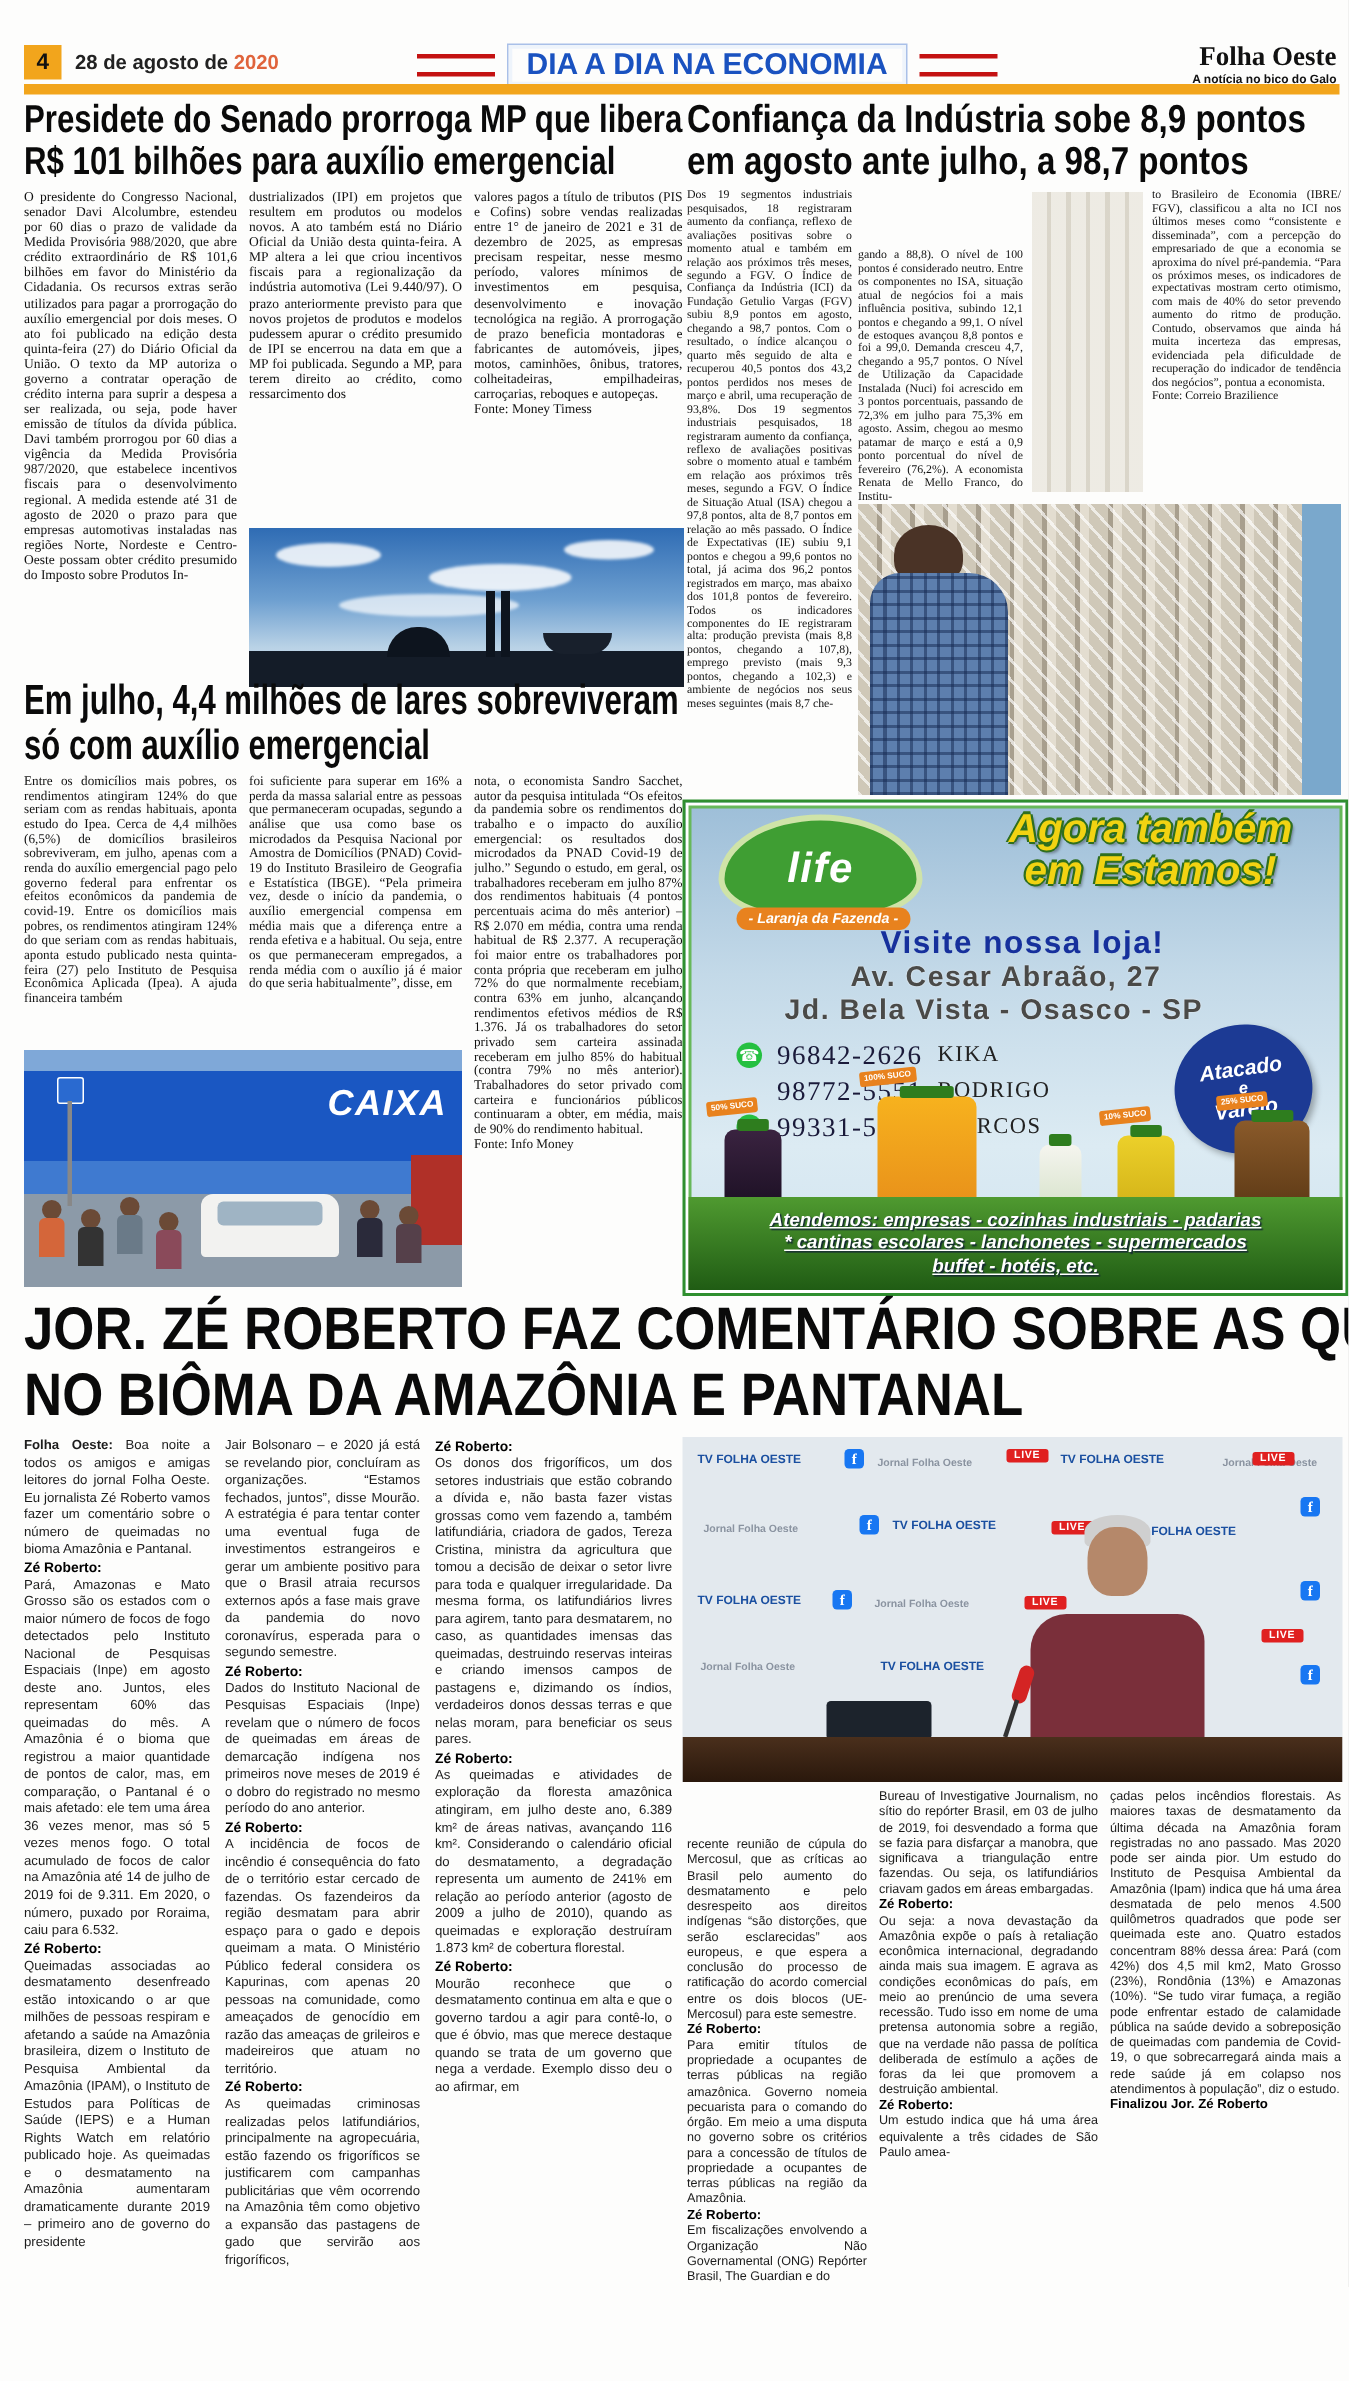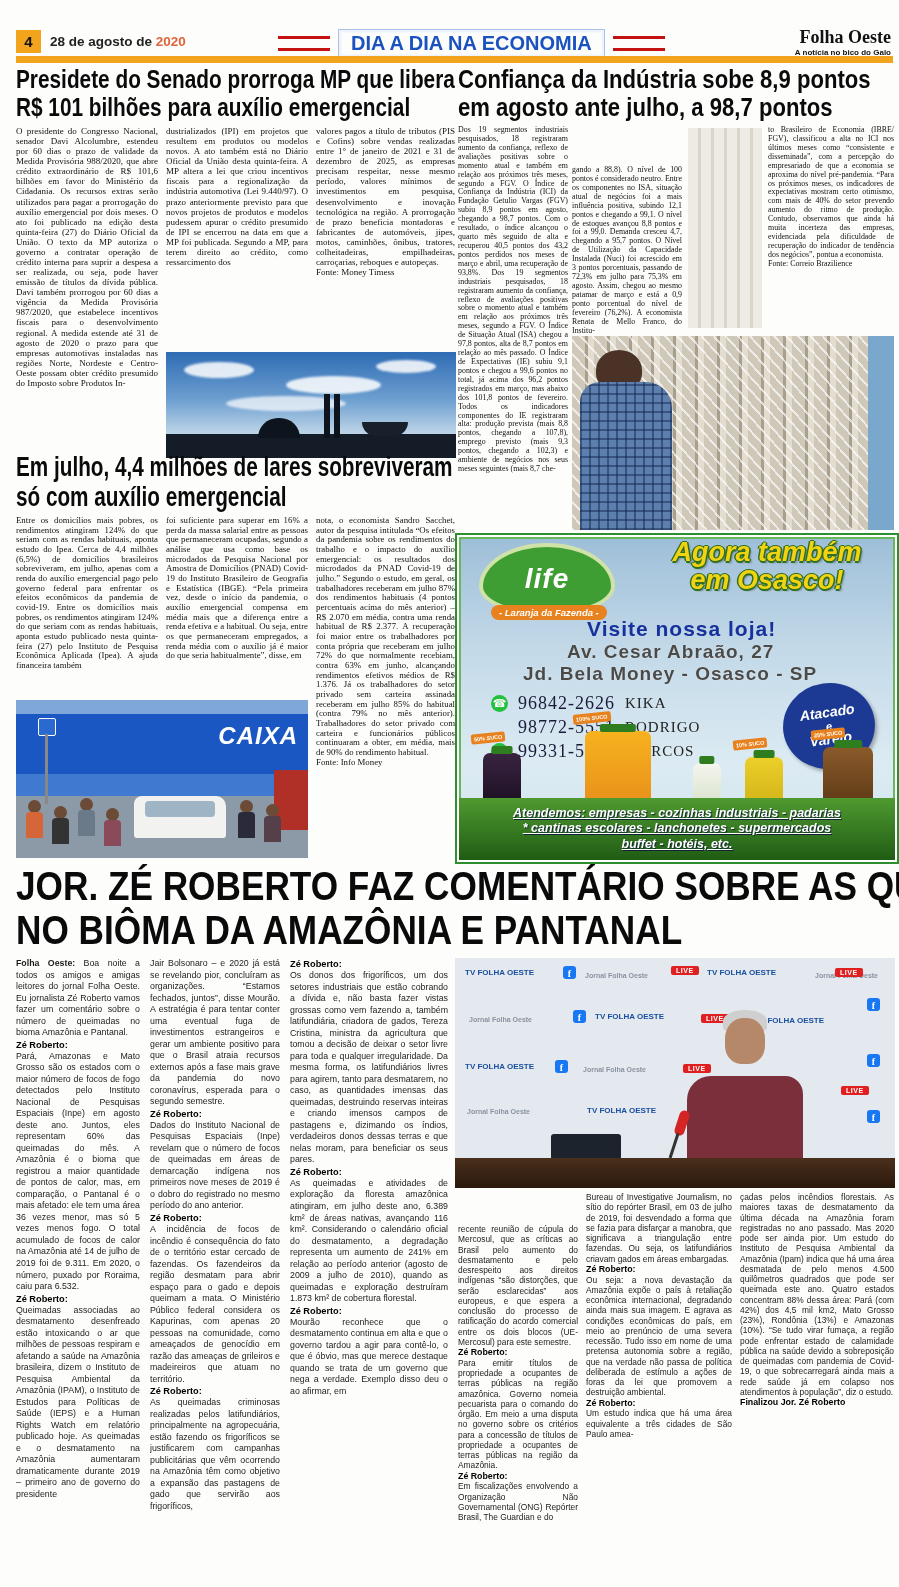--- a/index.html
+++ b/index.html
@@ -213,25 +213,25 @@
         <div class="head"></div>
         <div class="body" style="background:#55404a;"></div>
       </div>
   </div>
 
   <div class="abs ad" style="left:455px;top:533px;width:440px;height:327px;">
     <div class="life-logo" style="left:22px;top:8px;">life</div>
     <div class="life-ribbon" style="left:34px;top:70px;">- Laranja da Fazenda -</div>
     <div class="promo" style="left:190px;top:4px;width:240px;font-size:27px;">
       <div>Agora também</div>
-      <div>em Osasco!</div>
+      <div>em Estamos!</div>
     </div>
     <div class="visit" style="left:130px;top:82px;">Visite nossa loja!</div>
     <div class="addr" style="left:110px;top:106px;font-size:19px;">Av. Cesar Abraão, 27</div>
-    <div class="addr" style="left:66px;top:128px;font-size:19px;">Jd. Bela Money - Osasco - SP</div>
+    <div class="addr" style="left:66px;top:128px;font-size:19px;">Jd. Bela Vista - Osasco - SP</div>
     <div class="abs" style="left:34px;top:158px;">
       <div class="phone-row">
         <span class="wa">☎</span>
         <span class="ph-num">96842-2626</span>
         <span class="ph-name">KIKA</span>
       </div>
       <div class="phone-row">
         <span class="wa" style="visibility:hidden;">☎</span>
         <span class="ph-num">98772-5551</span>
         <span class="ph-name">RODRIGO</span>

